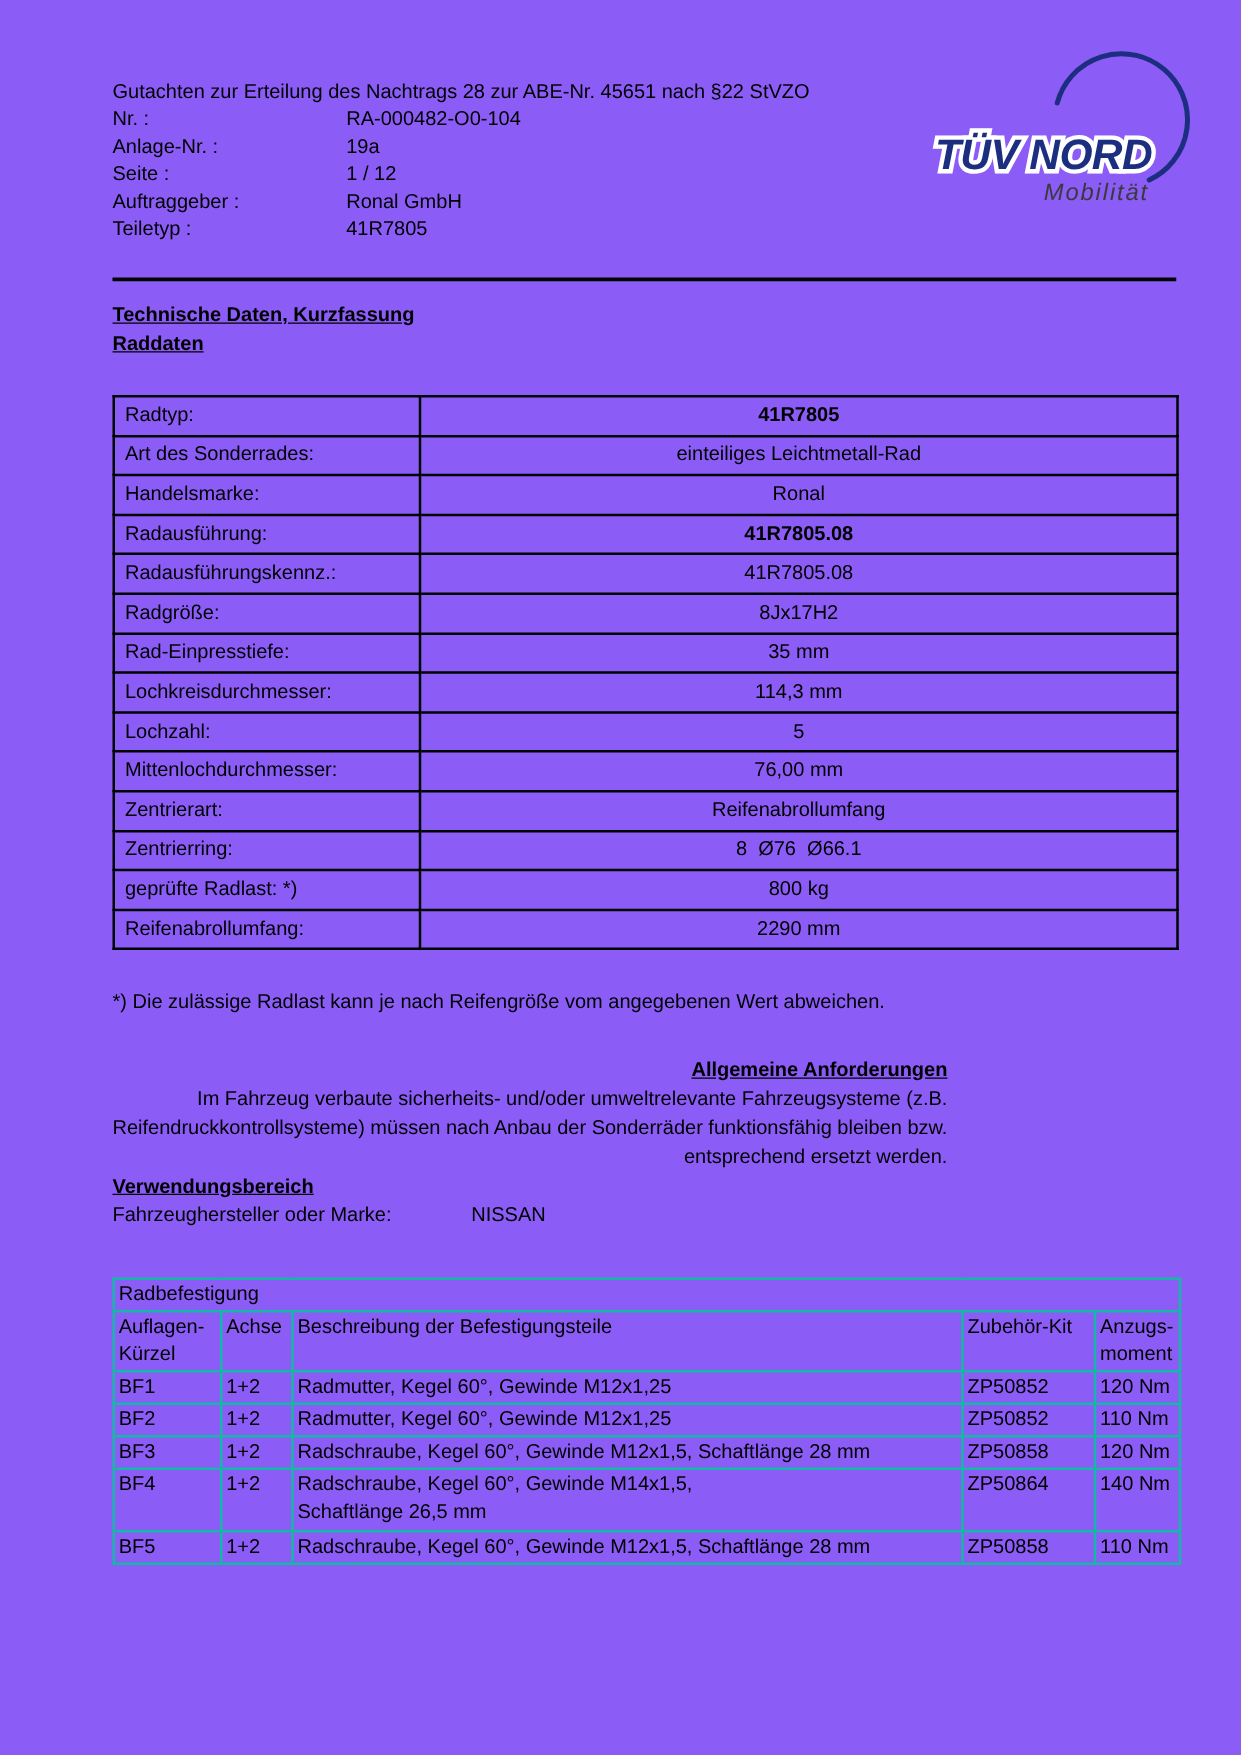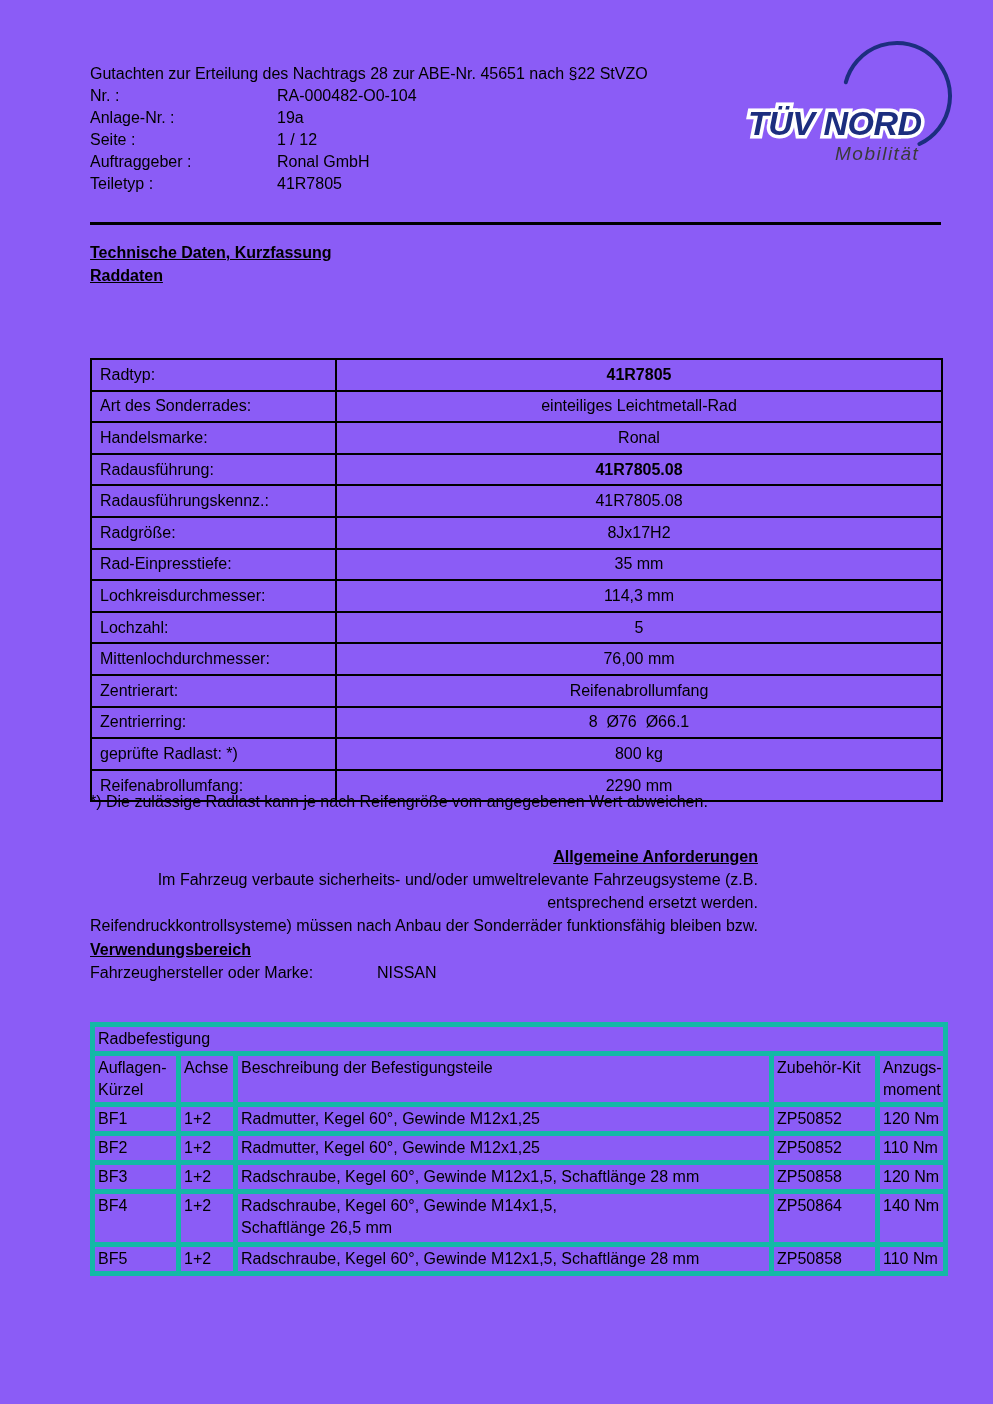--- a/index.html
+++ b/index.html
@@ -18,40 +18,40 @@
   .hdr-label{width:187px;flex:0 0 187px;}
   .hdr-value{white-space:nowrap;}
   
   .logo{position:absolute;left:735px;top:33px;width:225px;height:145px;}
   
   .rule{position:absolute;left:90px;top:222px;width:851px;height:3px;background:#000;}
   
   .sect-heads{position:absolute;left:90px;top:241px;line-height:23px;}
   .h-bold-ul{font-weight:bold;text-decoration:underline;}
   
-  .raddaten-wrap{position:absolute;left:90px;top:316px;margin-top:42px;}
+  .raddaten-wrap{position:absolute;left:90px;top:316px;}
   table{border-collapse:collapse;}
   .raddaten{width:853px;table-layout:fixed;}
   .raddaten td{border:2px solid #000;height:29.6px;padding:0;vertical-align:middle;}
   .raddaten td.lbl{width:235px;padding-left:8px;text-align:left;}
   .raddaten td.val{text-align:center;white-space:pre-wrap;}
   .raddaten td.val.b{font-weight:bold;}
   .footnote{position:absolute;left:90px;top:791px;line-height:22px;white-space:nowrap;}
   
   .anforderungen{position:absolute;left:90px;top:845px;line-height:23px;text-align:right;}
   .anforderungen .body-line{white-space:nowrap;}
   
   .verwendung{position:absolute;left:90px;top:938px;line-height:23px;}
   .verwendung .row{position:relative;height:23px;}
   .verwendung .val{position:absolute;left:287px;top:0;white-space:nowrap;}
   
   .befestigung-wrap{position:absolute;left:90px;top:1022px;}
   .befestigung{width:853px;table-layout:fixed;}
   .befestigung td,.befestigung th{
-    border:5px solid #14b8a6;
+    border:2px solid #14b8a6;
     padding:1px 3px;
     font-weight:normal;text-align:left;vertical-align:top;
     white-space:pre-line;line-height:22px;font-size:16px;
     overflow:hidden;
   }
   .befestigung .title-cell{height:21px;white-space:nowrap;}
   .befestigung thead th{height:41px;}
   .befestigung tbody td{height:22px;}
   .befestigung tbody tr.tall td{height:46px;}
 </style>
@@ -159,22 +159,22 @@
             <td class="val">2290 mm</td>
           </tr>
         </tbody>
     </table>
   </div>
   <div class="footnote">*) Die zulässige Radlast kann je nach Reifengröße vom angegebenen Wert abweichen.</div>
 
   <div class="anforderungen">
     <div class="h-bold-ul">Allgemeine Anforderungen</div>
     <div class="body-line">Im Fahrzeug verbaute sicherheits- und/oder umweltrelevante Fahrzeugsysteme (z.B.</div>
+    <div class="body-line">Reifendruckkontrollsysteme) müssen nach Anbau der Sonderräder funktionsfähig bleiben bzw.</div>
     <div class="body-line">entsprechend ersetzt werden.</div>
-    <div class="body-line">Reifendruckkontrollsysteme) müssen nach Anbau der Sonderräder funktionsfähig bleiben bzw.</div>
   </div>
 
   <div class="verwendung">
     <div class="h-bold-ul">Verwendungsbereich</div>
     <div class="row">
       <span>Fahrzeughersteller oder Marke:</span>
       <span class="val">NISSAN</span>
     </div>
   </div>
 

